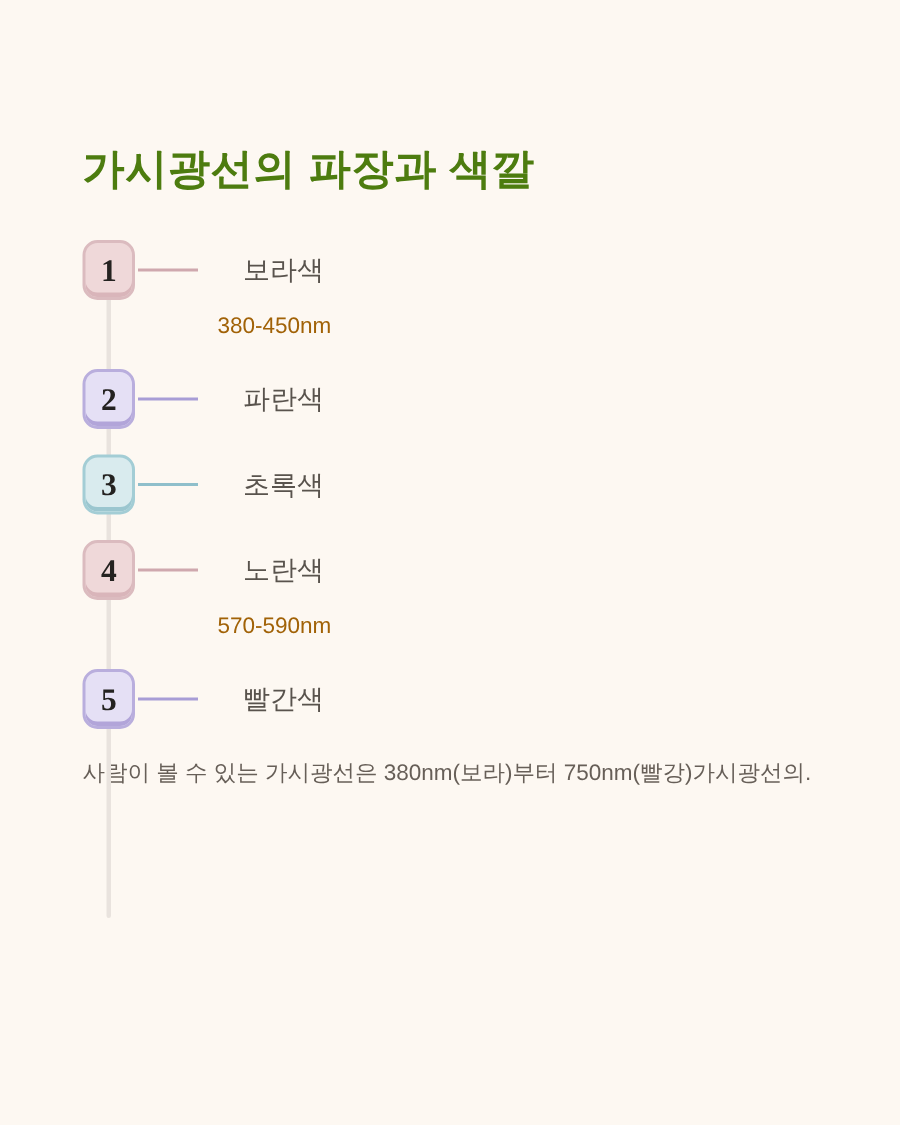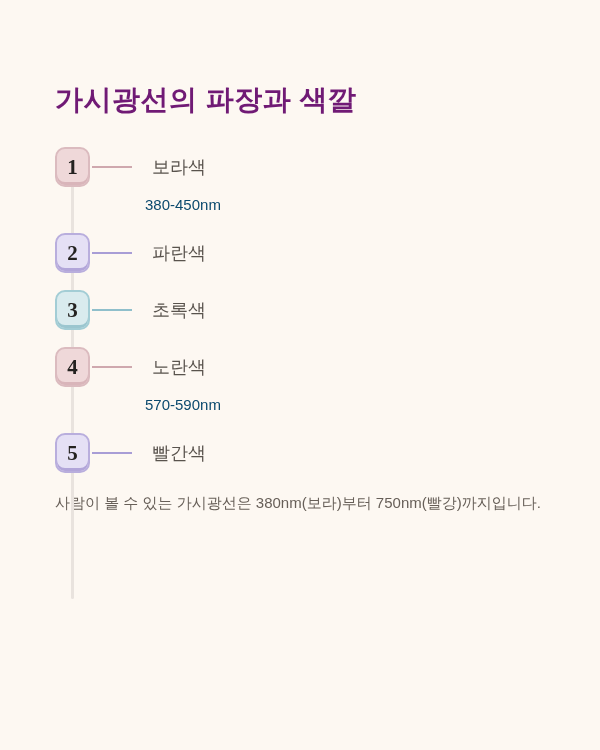--- a/index.html
+++ b/index.html
@@ -8,25 +8,25 @@
     background: #fdf8f2;
     font-family: "Liberation Sans", sans-serif;
     overflow: hidden;
   }
   .page {
     box-sizing: border-box;
     width: 600px; height: 750px;
     padding: 86px 45px 0 55px;
   }
   .title {
-    margin: 0 0 33px 0;
+    margin: 13px 0 33px 0;
     font-size: 28px;
     font-weight: 700;
     letter-spacing: 0.5px;
-    color: #701a75;
+    color: #4d7c0f;
     line-height: 1;
   }
   .timeline { position: relative; }
   .vline {
     position: absolute;
     left: 16px; top: 20px;
     width: 3px; height: 432px;
     background: #e9e3de;
     border-radius: 2px;
     z-index: 0;
@@ -47,29 +47,29 @@
   .num {
     font-family: "Liberation Serif", serif;
     font-size: 21px; font-weight: 700;
     color: #242220;
   }
   .conn { width: 40px; height: 2px; margin-left: 2px; flex: none; }
   .conn.pink     { background: #cfa8ae; }
   .conn.lavender { background: #a89dd6; }
   .conn.teal     { background: #8fbfcb; }
   .label {
-    margin-left: 20px;
+    margin-left: 30px;
     font-size: 18px;
     color: #59534d;
   }
   .sub { margin-left: 90px; margin-top: 7px; }
   .sub div {
     font-size: 15px;
     line-height: 22px;
-    color: #0c4a6e;
+    color: #a16207;
   }
   .footer { margin-top: 10px; }
   .footer div {
     font-size: 15px;
     line-height: 26px;
     color: #675f58;
   }
 </style>
 </head>
 <body>
@@ -135,16 +135,16 @@
         <div class="conn lavender"></div>
         <div class="label">빨간색</div>
       </div>
       <div class="sub">
       </div>
     </div>
 
   </div>
 
   <div class="footer">
-    <div>사람이 볼 수 있는 가시광선은 380nm(보라)부터 750nm(빨강)까지입니다.</div>
+    <div>사람이 볼 수 있는 가시광선은 380nm(보라)부터 750nm(빨강)가시광선의.</div>
   </div>
 
 </div>
 
 </body></html>

